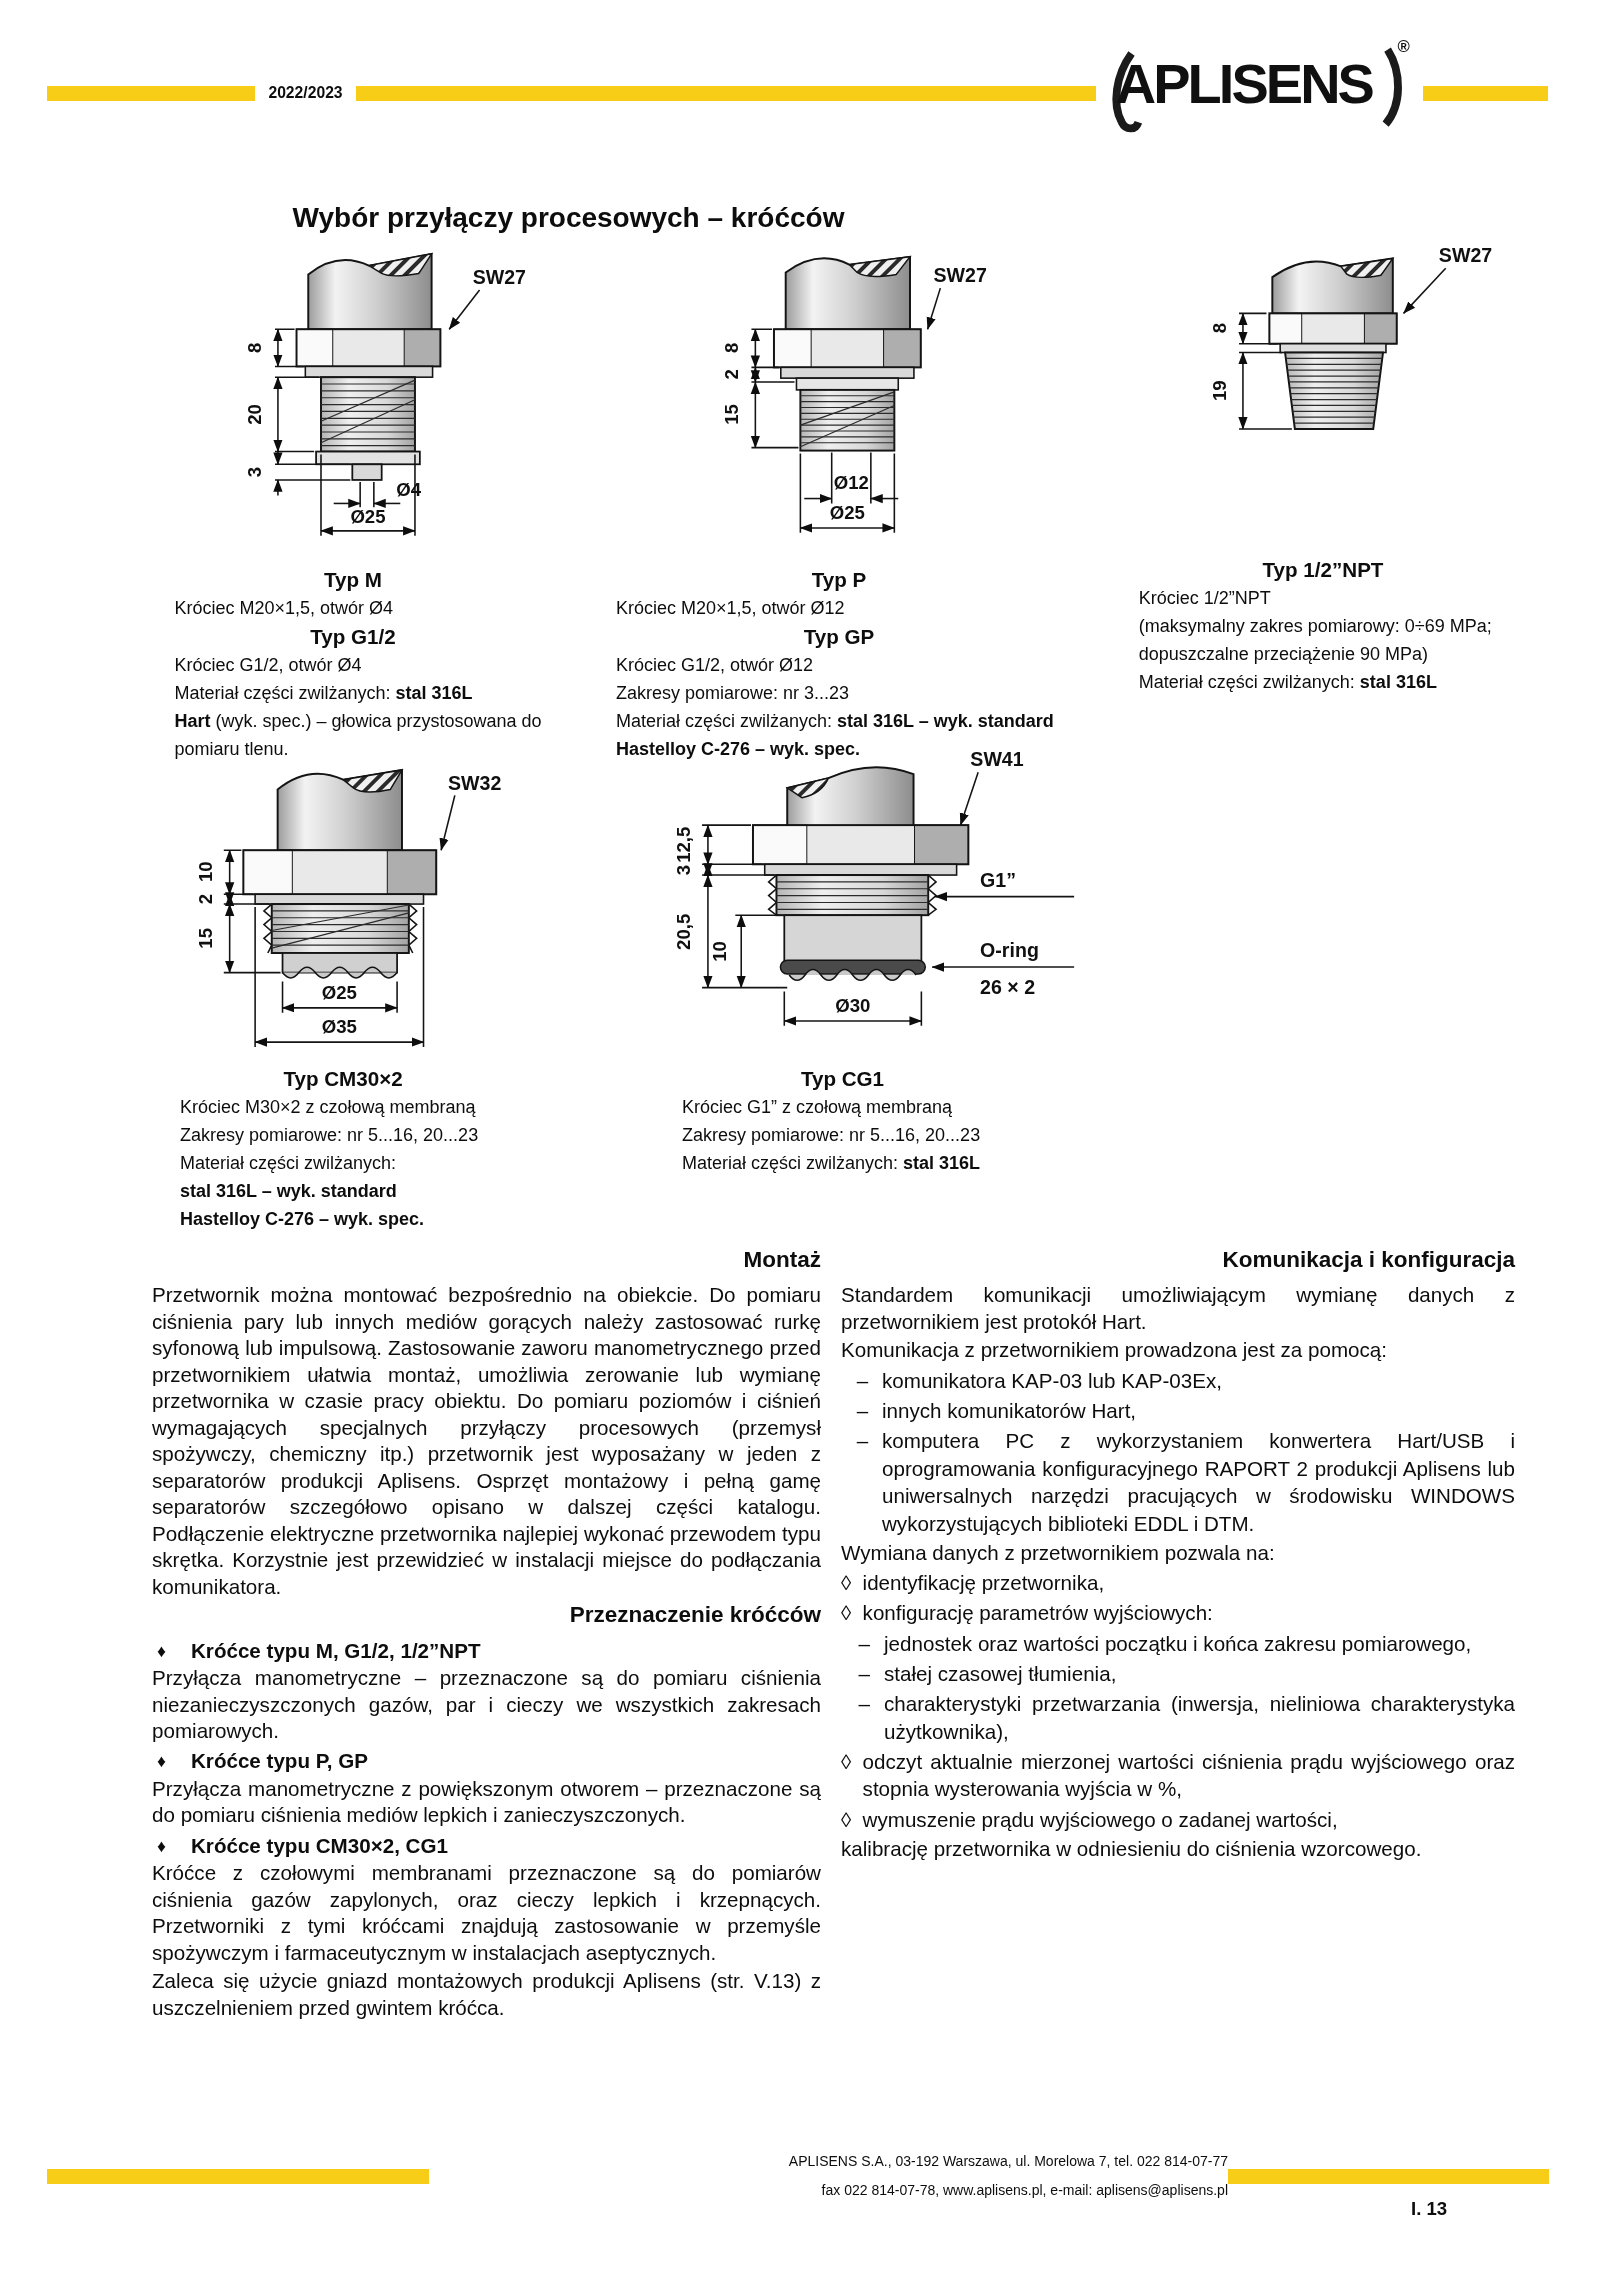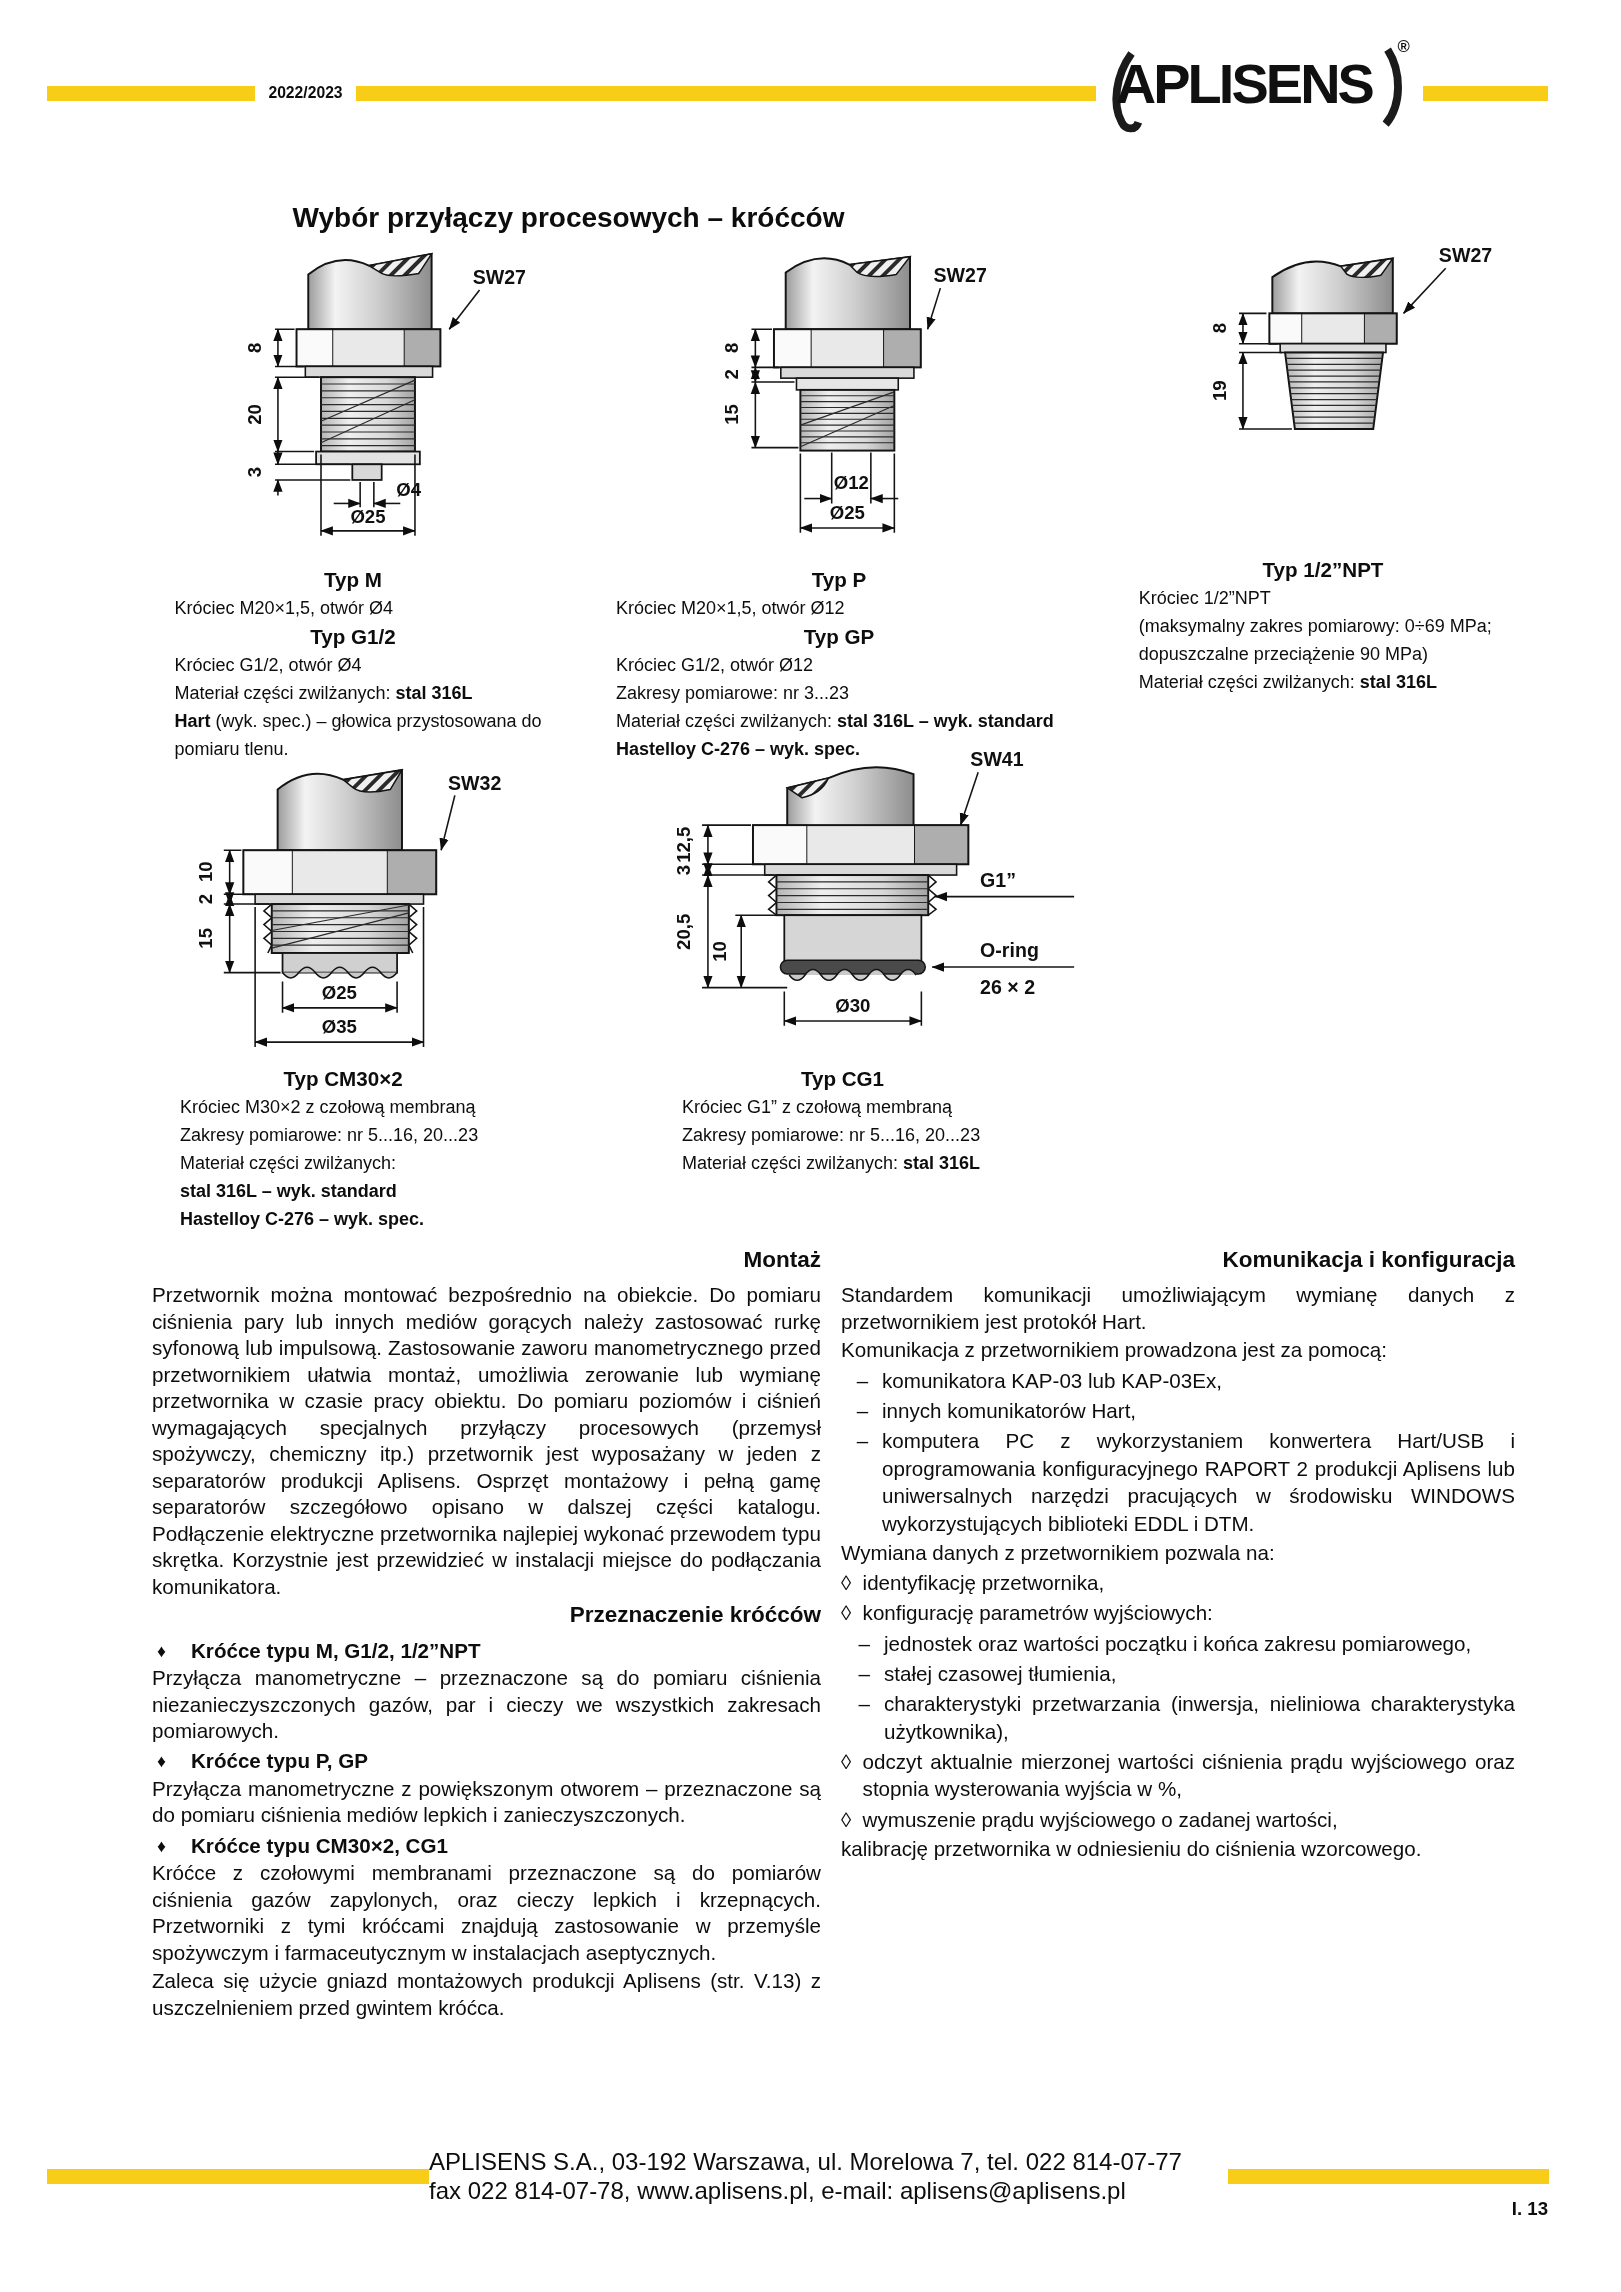--- a/index.html
+++ b/index.html
@@ -27,23 +27,23 @@
   .li .mk{position:absolute;}
   .dash-item{padding-left:41px;}
   .dash-item .mk{left:15.7px;}
   .dia-item{padding-left:21.6px;}
   .dia-item .mk{left:0;}
   .sub-item{padding-left:43px;}
   .sub-item .mk{left:17.6px;}
   .h2gap{margin-top:9.8px;}
   
   .footer-white{position:absolute;left:429px;top:2143px;width:799px;height:65px;background:#fff;}
-  .footer-text{position:absolute;left:429px;top:2147px;width:799px;text-align:left;
-               font-size:24px;line-height:29px;}
-  .page-num{position:absolute;left:1411px;top:2198px;width:137px;text-align:right;
+  .footer-text{position:absolute;left:429px;top:2147px;width:799px;text-align:right;
+               font-size:14px;line-height:29px;}
+  .page-num{position:absolute;left:1411px;top:2198px;width:137px;
             font-weight:bold;font-size:18.6px;}
   
   svg text{font-family:"Liberation Sans",sans-serif;font-weight:bold;fill:#101010;}
   .dt{font-size:19px;}
   .lb{font-size:20px;}
   .ol{fill:none;stroke:#141414;stroke-width:2;}
   .dl{stroke:#141414;stroke-width:1.6;fill:none;}
   .thr{stroke:#2b2b2b;stroke-width:1.2;}
   .fct{stroke:#141414;stroke-width:1;}
   .logo-t{font-size:57px;font-weight:bold;letter-spacing:-3px;}

